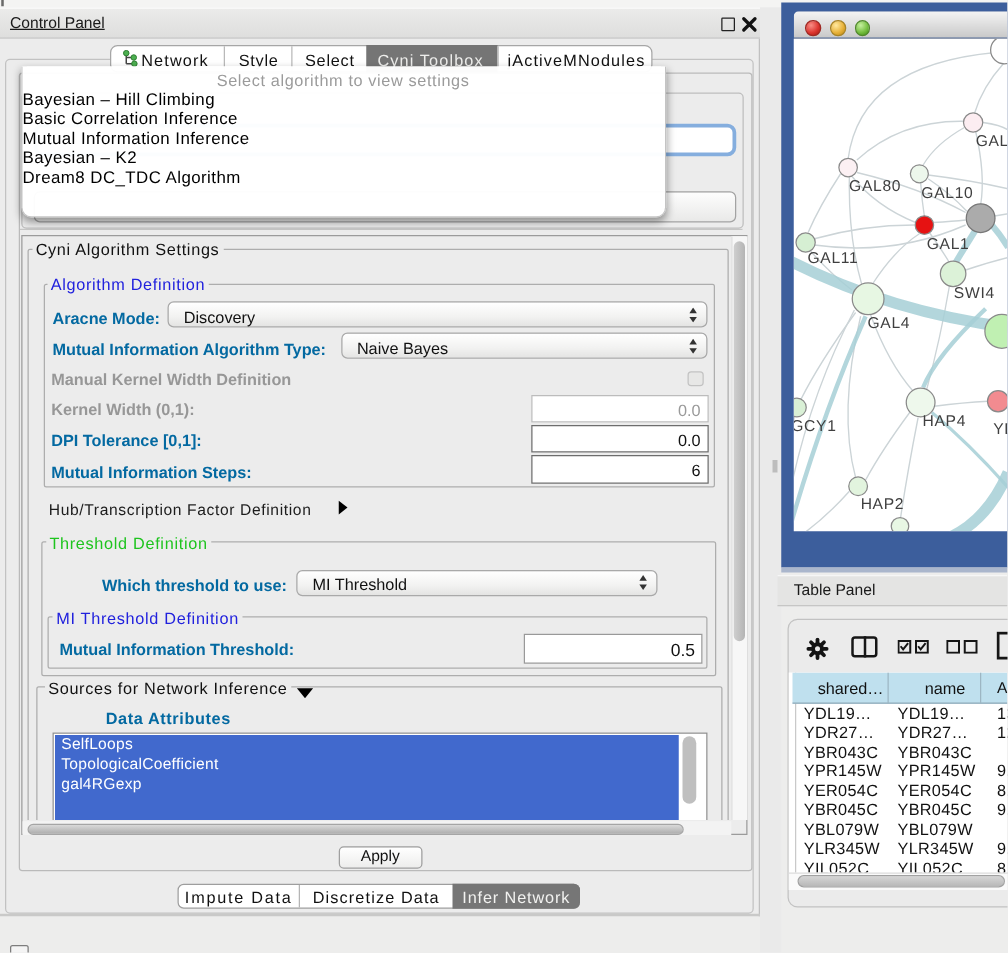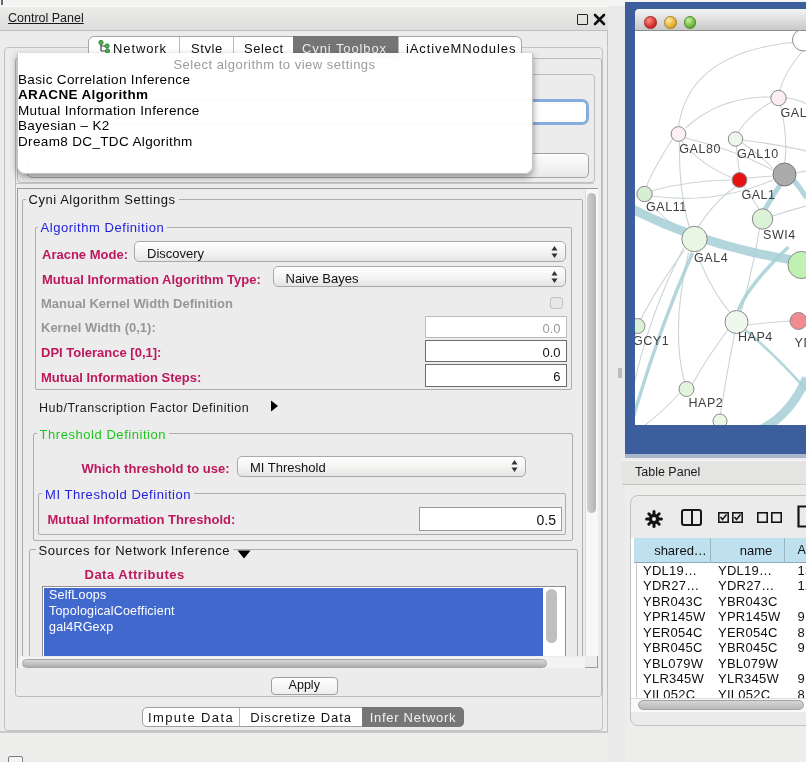--- a/index.html
+++ b/index.html
@@ -1,19 +1,19 @@
 <!DOCTYPE html>
 <html><head>
 <meta charset="utf-8">
 <style>
 html,body{margin:0;padding:0;}
 body{width:806px;height:762px;overflow:hidden;background:#ededec;font-family:"Liberation Sans",sans-serif;}
 #root{position:relative;width:806px;height:762px;overflow:hidden;}
 .a{position:absolute;}
-.lbl{font:bold 13px "Liberation Sans",sans-serif;color:#be185d;white-space:nowrap;}
+.lbl{font:bold 13px "Liberation Sans",sans-serif;color:#0369a1;white-space:nowrap;}
 .rlbl{font:13px "Liberation Sans",sans-serif;letter-spacing:0.5px;color:#1c1c1c;white-space:nowrap;}
 .gray{color:#979797;}
 .combo{position:absolute;background:linear-gradient(#ffffff,#f2f2f1 60%,#e4e4e3);border:1px solid #a9a9a9;border-radius:5px;box-sizing:border-box;}
 .combo .ct{position:absolute;left:12px;top:3.5px;font:13px "Liberation Sans",sans-serif;color:#111;}
 .arr{position:absolute;right:7px;top:50%;width:7px;height:12px;margin-top:-6px;}
 .fld{position:absolute;background:#fff;box-sizing:border-box;font:13px "Liberation Sans",sans-serif;color:#111;text-align:right;padding:4px 5px 0 0;}
 .gbox{position:absolute;border:1px solid #adadad;border-radius:2px;box-sizing:border-box;}
 .gtitle{position:absolute;background:#ececec;padding:0 3px;font:13px "Liberation Sans",sans-serif;letter-spacing:0.55px;white-space:nowrap;}
 .pitem{height:15.4px;line-height:15.4px;padding-left:0.5px;font:13.5px "Liberation Sans",sans-serif;letter-spacing:0.35px;color:#000;white-space:nowrap;}
 </style>
@@ -152,22 +152,22 @@
 
 <div class="a" style="left:141.5px;top:707px;width:322.5px;height:19.5px;background:#fff;border:1px solid #9e9e9e;border-radius:5px;box-sizing:border-box;"></div>
 <div class="a" style="left:238.5px;top:708px;width:1px;height:17.5px;background:#b5b5b5;"></div>
 <div class="a" style="left:362px;top:707px;width:102px;height:19.5px;background:#767676;border-radius:0 5px 5px 0;"></div>
 <div class="a" style="left:145px;top:710px;width:92px;text-align:center;font:13px 'Liberation Sans',sans-serif;letter-spacing:1.4px;color:#111;">Impute Data</div>
 <div class="a" style="left:245px;top:710px;width:112px;text-align:center;font:13px 'Liberation Sans',sans-serif;letter-spacing:0.9px;color:#111;">Discretize Data</div>
 <div class="a" style="left:366px;top:710px;width:94px;text-align:center;font:13px 'Liberation Sans',sans-serif;letter-spacing:0.7px;color:#f2f2f0;">Infer Network</div>
 
 <div class="a" style="left:16.5px;top:52.5px;width:516px;height:121px;background:rgba(255,255,255,0.97);border:1px solid #c4c4c4;border-top:none;border-radius:0 0 8px 8px;box-shadow:0 3px 7px rgba(0,0,0,0.4);box-sizing:border-box;padding-top:5px;">
   <div class="pitem" style="text-align:center;color:#9b9b9b;padding-left:0;font-size:13px;letter-spacing:0.5px;height:14.5px;line-height:13px;">Select algorithm to view settings</div>
+  <div class="pitem">Bayesian – Hill Climbing</div>
   <div class="pitem">Basic Correlation Inference</div>
-  <div class="pitem" style="font-weight:bold;">ARACNE Algorithm</div>
   <div class="pitem">Mutual Information Inference</div>
   <div class="pitem">Bayesian – K2</div>
   <div class="pitem">Dream8 DC_TDC Algorithm</div>
 </div>
 
 <div class="a" style="left:8px;top:756px;width:13px;height:13px;border:1px solid #7d7d7d;border-radius:2px;background:#f4f4f4;"></div>
 
 <div class="a" style="left:608px;top:6px;width:17px;height:756px;background:#eaeaea;"></div>
 <div class="a" style="left:618px;top:368px;width:4px;height:10px;background:#bdbdbd;"></div>
 

